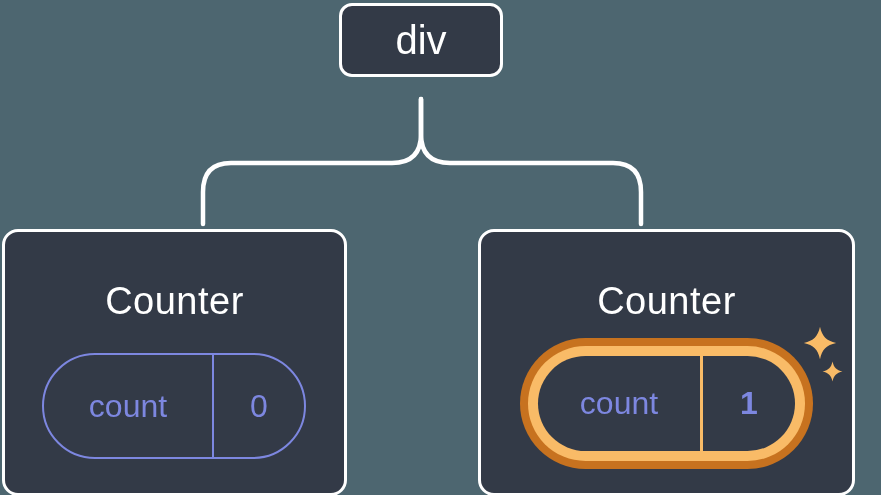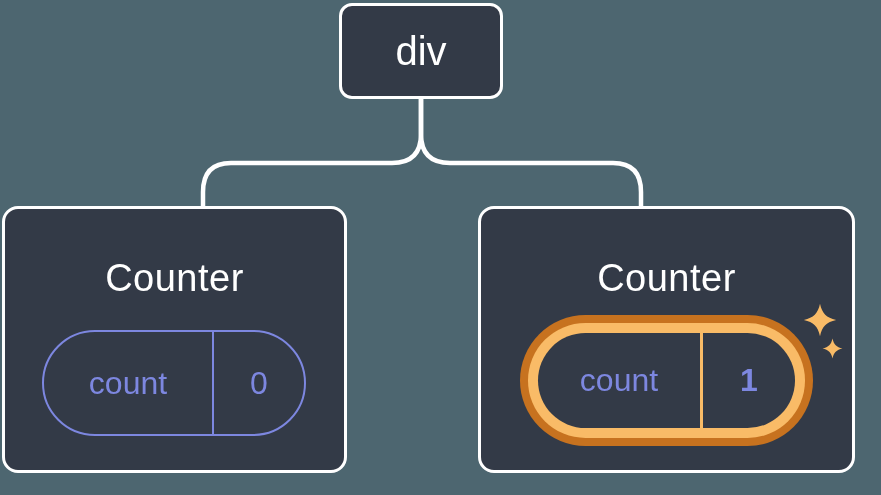--- a/index.html
+++ b/index.html
@@ -19,31 +19,31 @@
     position:relative;
     width:881px;height:495px;
     background:var(--background);
     overflow:hidden;
     font-family:"Liberation Sans", sans-serif;
   }
   .connector{position:absolute;left:0;top:0;width:881px;height:495px;}
   .connector path{stroke:var(--connector);stroke-width:4.5;fill:none;stroke-linecap:round;}
 
   .root-node{
-    position:absolute;left:339px;top:3px;width:164px;height:96px;
+    position:absolute;left:339px;top:3px;width:164px;height:74px;
     background:var(--node-bg);
     border:3px solid var(--node-border);
     border-radius:13px;
     display:flex;align-items:center;justify-content:center;
     color:var(--title-text);
     font-size:40px;
   }
 
   .card{
-    position:absolute;top:206px;height:267px;
+    position:absolute;top:229px;height:267px;
     background:var(--node-bg);
     border:3px solid var(--node-border);
     border-radius:16px;
   }
   .card-left{left:2px;width:345px;}
   .card-right{left:478px;width:377px;}
 
   .card-title{
     margin-top:48px;
     text-align:center;

